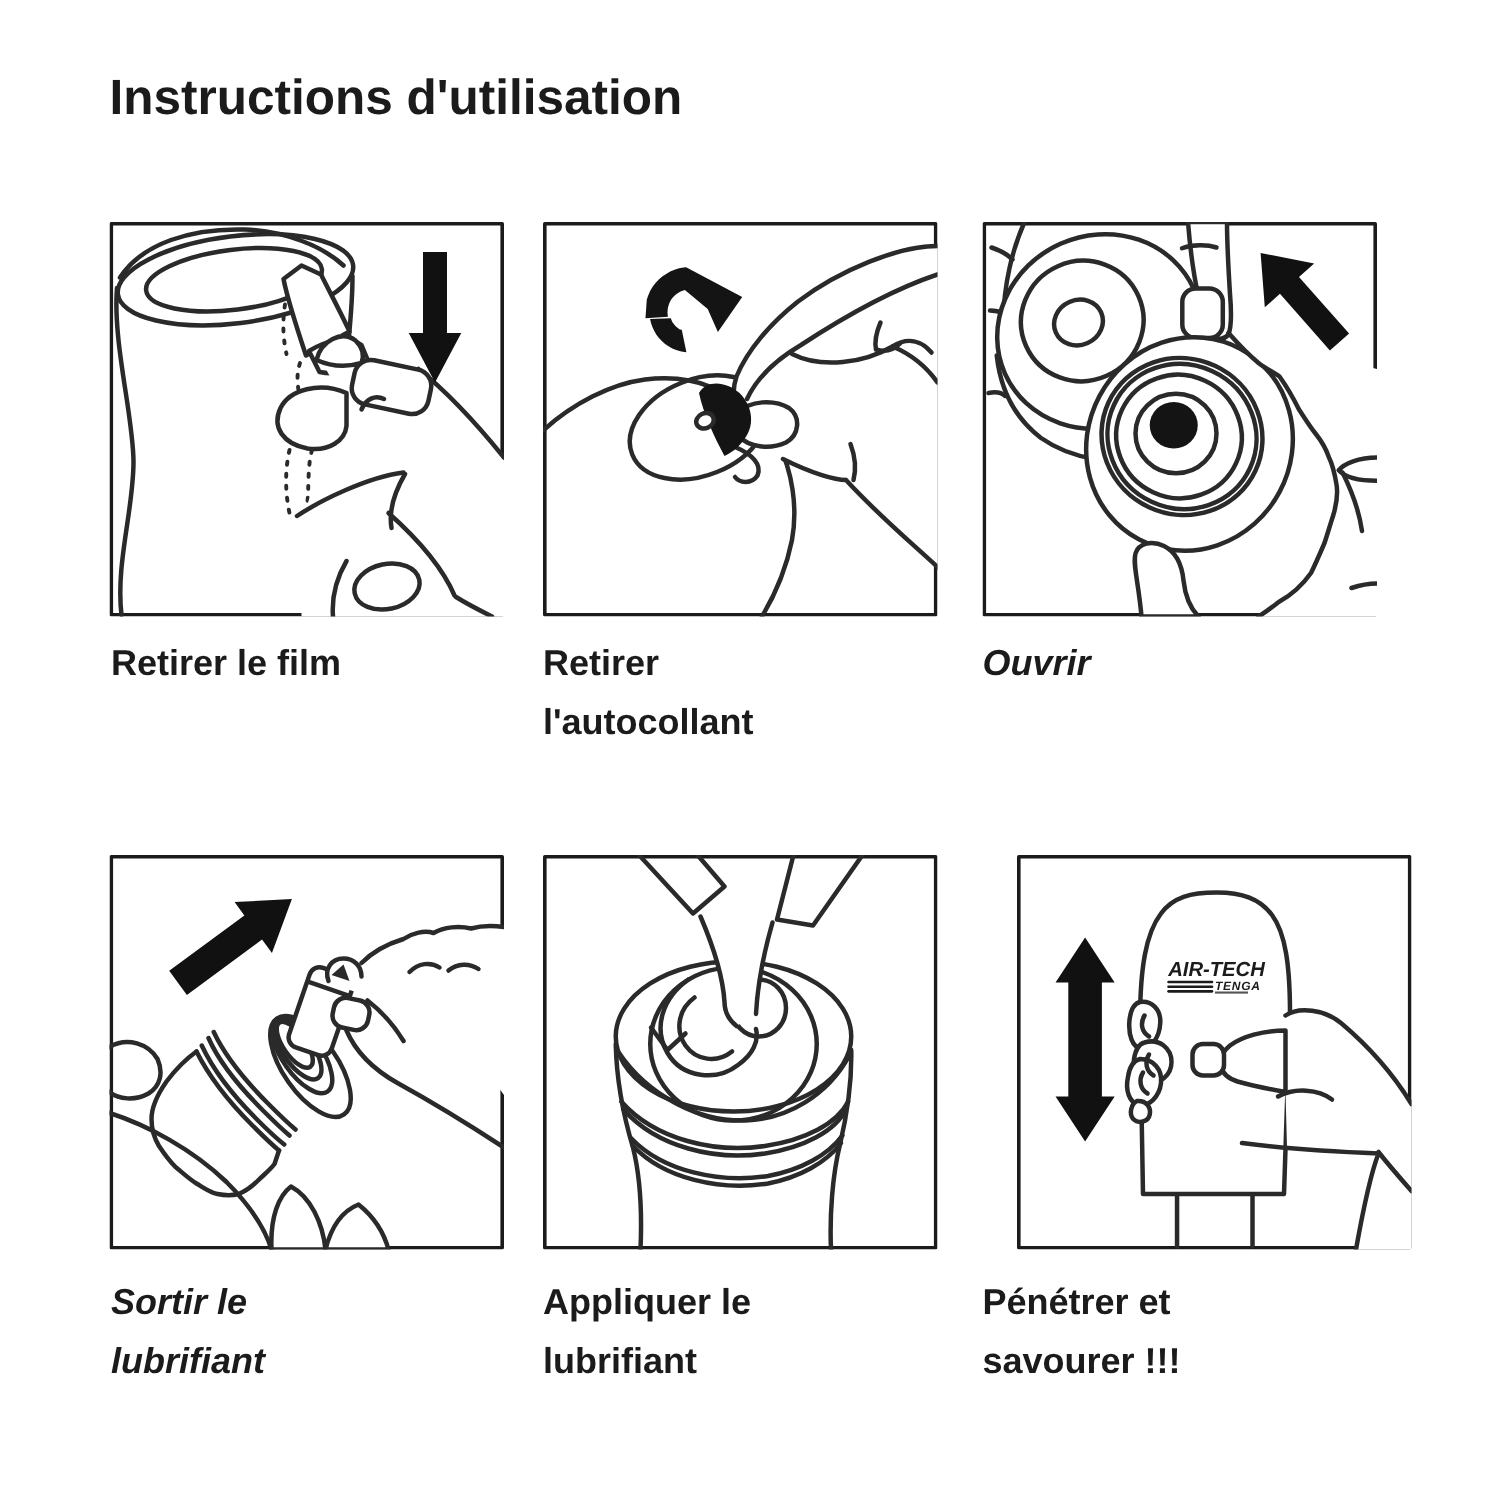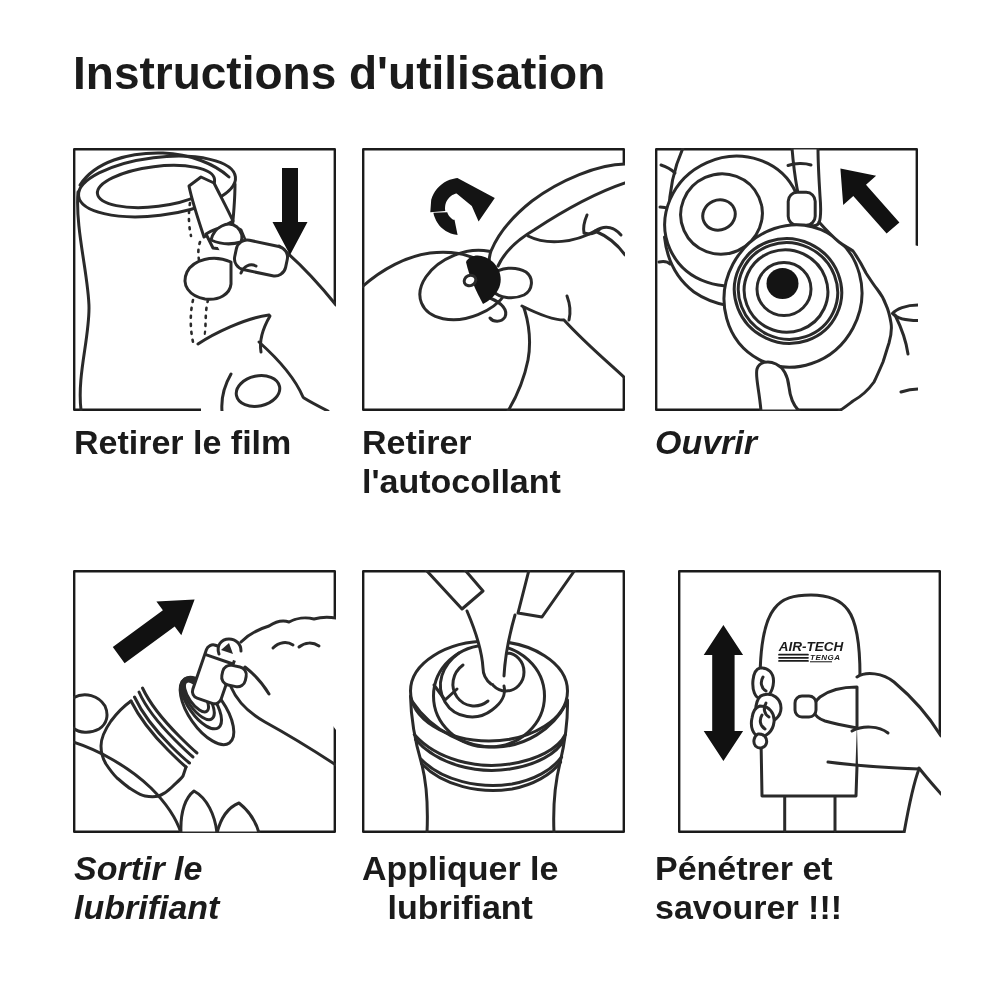--- a/index.html
+++ b/index.html
@@ -1,18 +1,18 @@
 <!DOCTYPE html>
 <html><head>
 <meta charset="utf-8">
 <style>
 html,body{margin:0;padding:0;background:#fff;}
 body{width:1000px;height:1000px;position:relative;font-family:"Liberation Sans",sans-serif;color:#1b1b1b;overflow:hidden;}
-.title{position:absolute;left:73px;top:45.5px;font-size:46px;font-weight:bold;}
-.cap{position:absolute;font-size:34px;font-weight:bold;line-height:39px;}
+.title{position:absolute;left:73px;top:45.5px;font-size:33px;font-weight:bold;}
+.cap{position:absolute;font-size:24px;font-weight:bold;line-height:39px;}
 .panel{position:absolute;width:263px;height:263px;}
 svg{display:block;}
 </style>
 </head>
 <body>
 <div class="title">Instructions d'utilisation</div>
 
 <div class="panel" style="left:73px;top:148px;">
 <svg width="263" height="263" viewBox="0 0 263 263" fill="none" stroke="#2a2a2a" stroke-width="3" stroke-linecap="round" stroke-linejoin="round">
 <rect x="1.2" y="1.2" width="260.6" height="260.6" stroke="#1b1b1b" stroke-width="2.4"></rect>
@@ -183,14 +183,14 @@
 <path d="M88,133 C85,138 86,144 91,147" fill="none"></path>
 <path d="M84,145 C81,150 82,156 87,159" fill="none"></path>
 <polygon points="34.2,85.0 25.7,85.0 45.4,55.0 65.1,85.0 56.6,85.0 56.6,161.0 65.1,161.0 45.4,191.0 25.7,161.0 34.2,161.0" fill="#111" stroke="none"></polygon>
 </svg>
 </div>
 
 <div class="cap" style="left:74px;top:423px;">Retirer le film</div>
 <div class="cap" style="left:362px;top:423px;">Retirer<br>l'autocollant</div>
 <div class="cap" style="left:655px;top:423px;font-style:italic;">Ouvrir</div>
 <div class="cap" style="left:74px;top:849px;font-style:italic;">Sortir le<br>lubrifiant</div>
-<div class="cap" style="left:362px;top:849px;text-align:center;">Appliquer le<br>lubrifiant</div>
+<div class="cap" style="left:362px;top:849px;">Appliquer le<br>lubrifiant</div>
 <div class="cap" style="left:655px;top:849px;">Pénétrer et<br>savourer !!!</div>
 
 </body></html>

